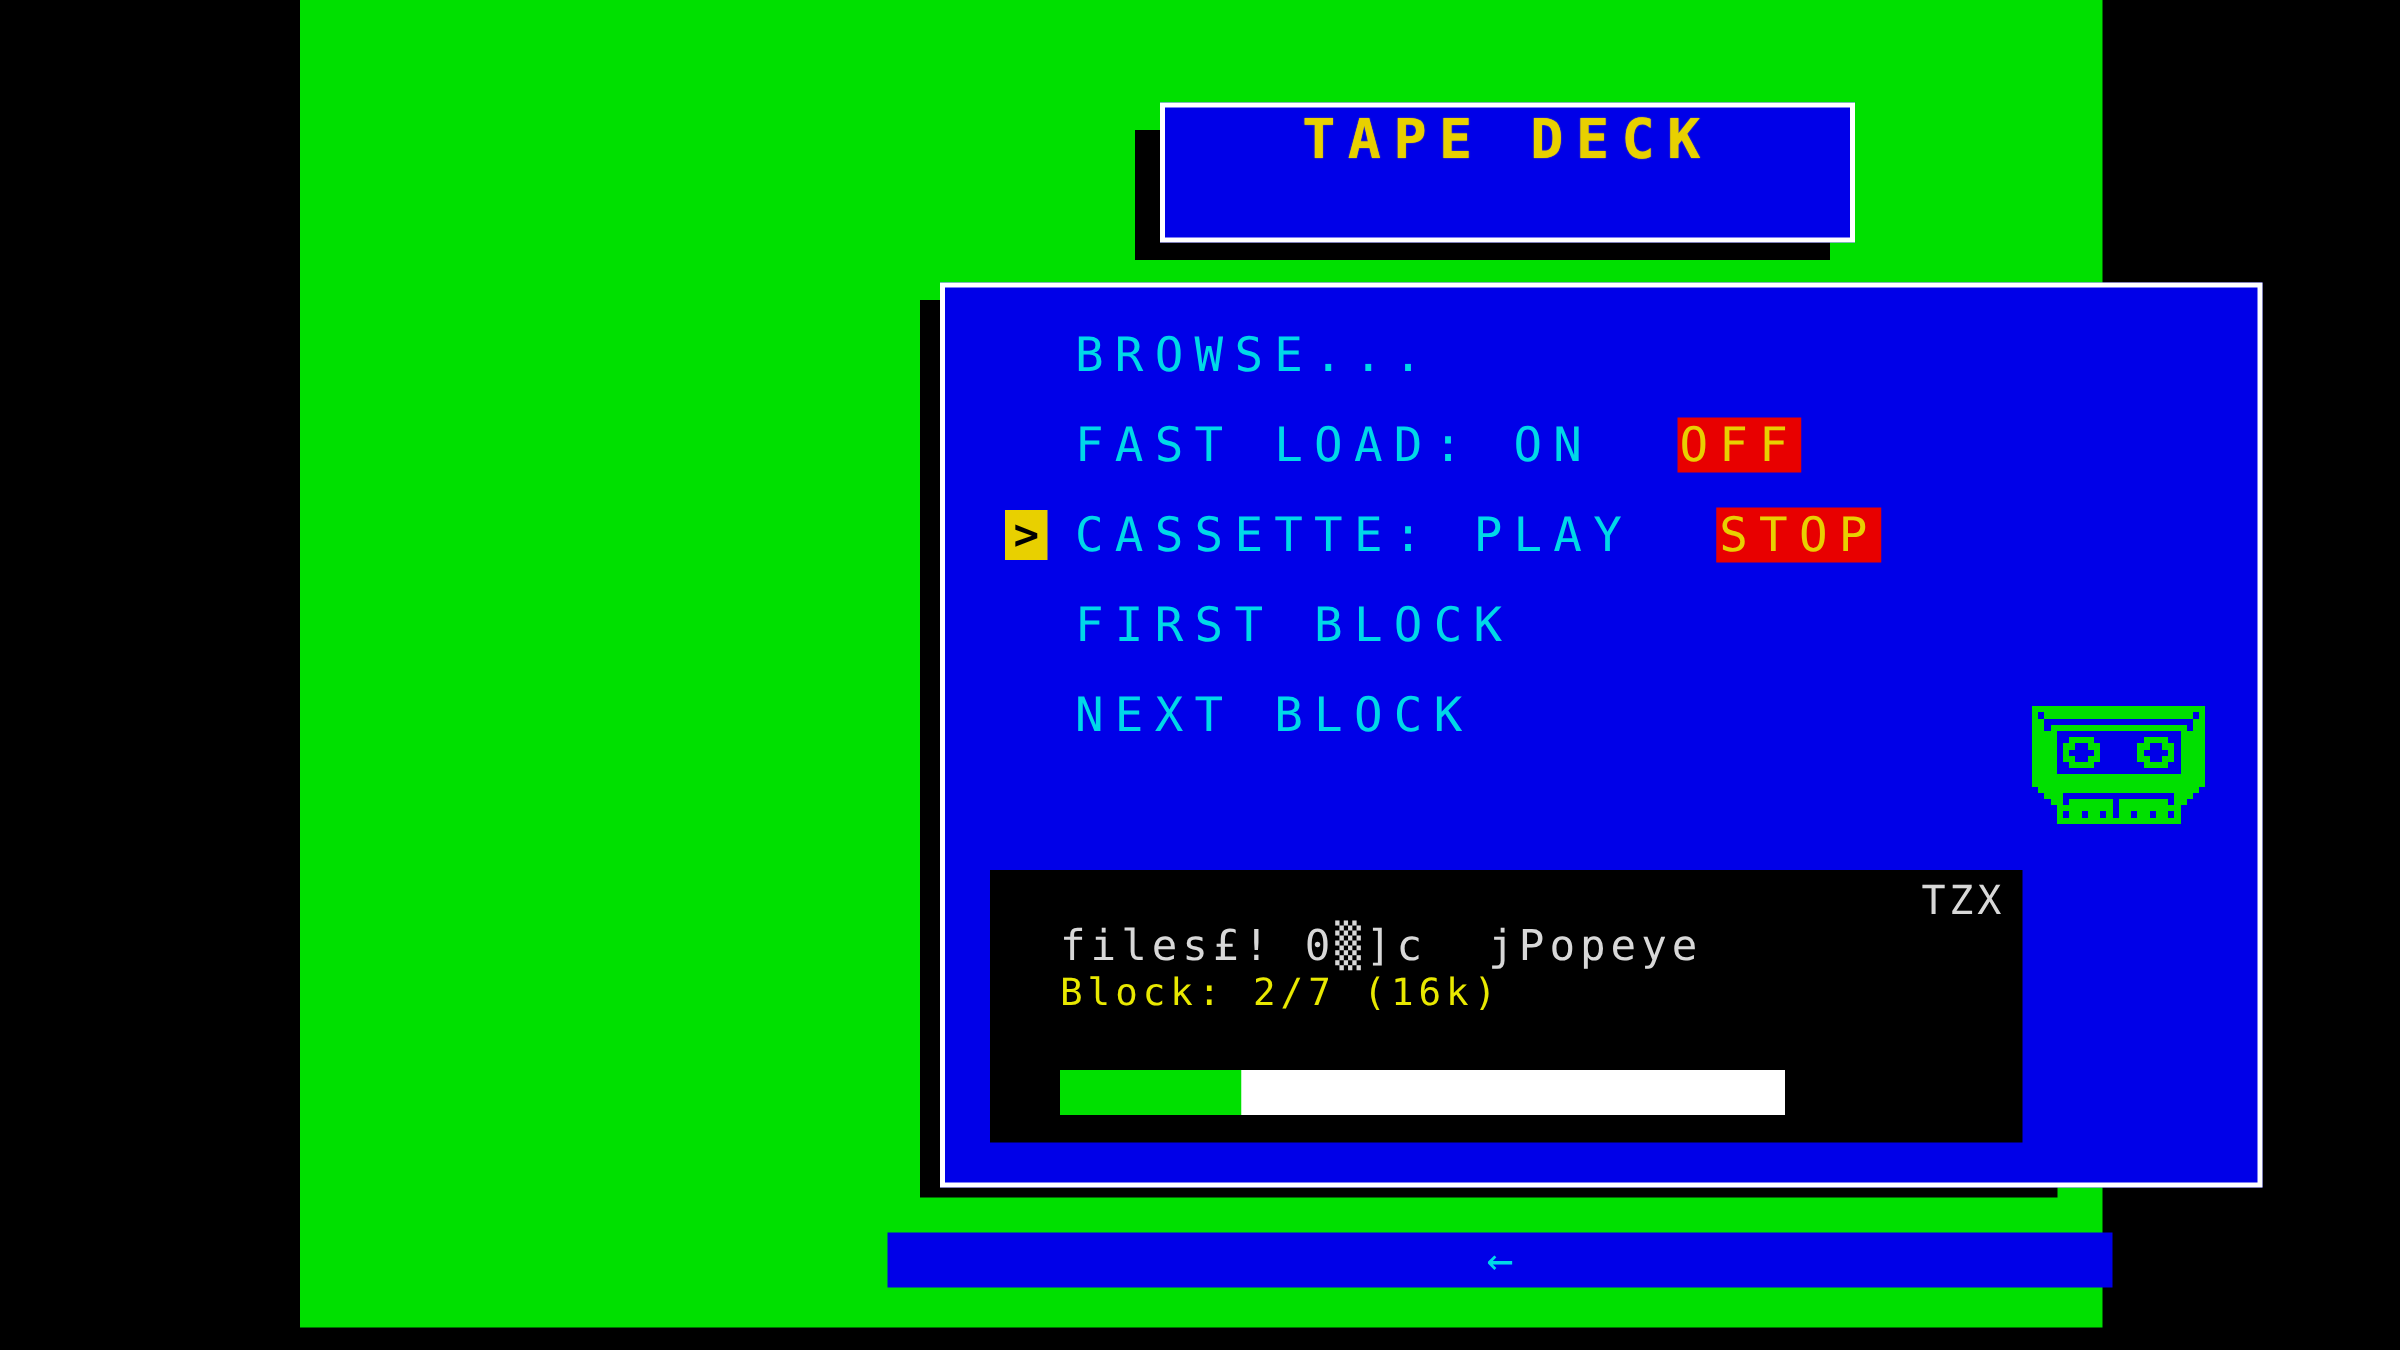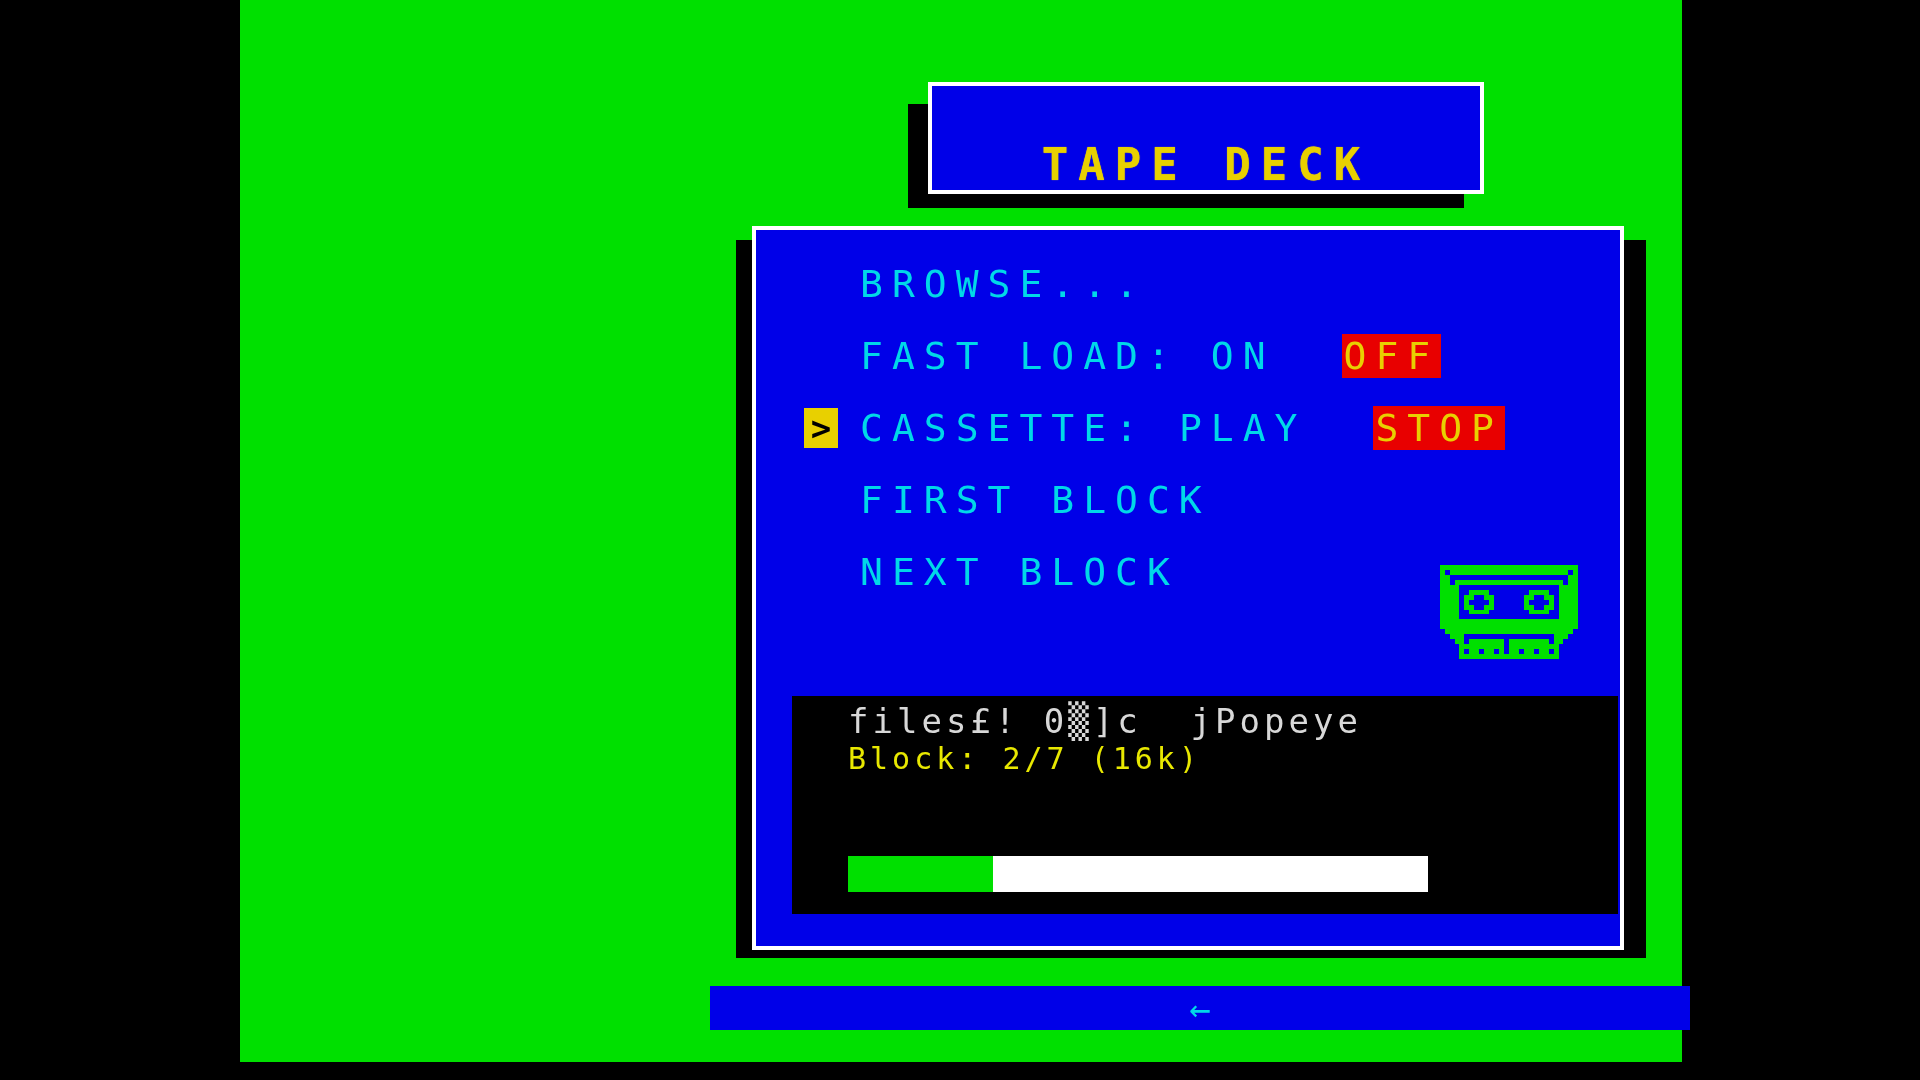--- a/index.html
+++ b/index.html
@@ -43,21 +43,21 @@
   }
   .title-window {
     position: absolute;
     left: 688px;
     top: 82px;
     width: 556px;
     height: 112px;
     background: #0000e8;
     border: 4px solid #ffffff;
     display: flex;
-    align-items: flex-end;
+    align-items: flex-start;
     justify-content: center;
   }
   .title-text {
     color: #e8d000;
     font-size: 44px;
     letter-spacing: 10px;
     font-weight: bold;
     white-space: pre;
     text-shadow: 0 0 1px #e8d000;
   }
@@ -68,21 +68,21 @@
     left: 496px;
     top: 240px;
     width: 910px;
     height: 718px;
     background: #000000;
   }
   .main-window {
     position: absolute;
     left: 512px;
     top: 226px;
-    width: 872px;
+    width: 1058px;
     height: 724px;
     background: #0000e8;
     border: 4px solid #ffffff;
   }
 
   
   .menu {
     position: absolute;
     left: 0;
     top: 18px;
@@ -307,20 +307,21 @@
         <rect x="9" y="18" width="1" height="1" fill="#0000e8"></rect>
         <rect x="12" y="18" width="1" height="1" fill="#0000e8"></rect>
         <rect x="14" y="16" width="1" height="3" fill="#0000e8"></rect>
         <rect x="17" y="18" width="1" height="1" fill="#0000e8"></rect>
         <rect x="20" y="18" width="1" height="1" fill="#0000e8"></rect>
         <rect x="23" y="18" width="1" height="1" fill="#0000e8"></rect>
         <rect x="26" y="18" width="1" height="1" fill="#0000e8"></rect>
       </svg>
 
       <div class="info-panel">
+        <div class="info-tzx">TZX</div>
         <div class="info-file">files£! 0▒]c  jPopeye</div>
         <div class="info-block">Block: 2/7 (16k)</div>
         <div class="progress-track">
           <div class="progress-fill" id="progress-fill" style="width: 25%;"></div>
         </div>
       </div>
 
     </div>
 
     <div class="status-bar">

